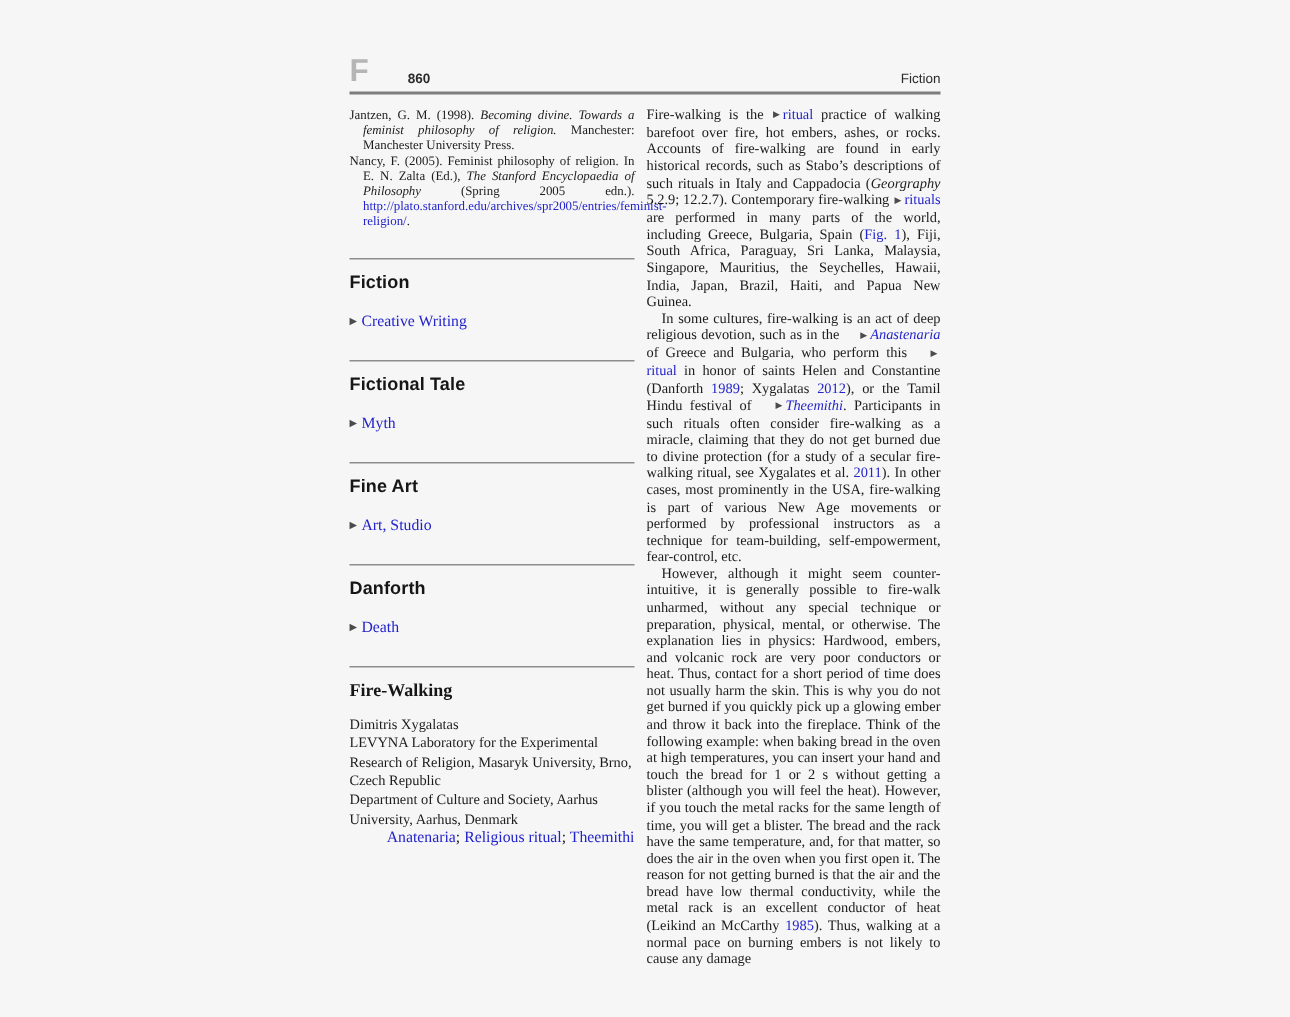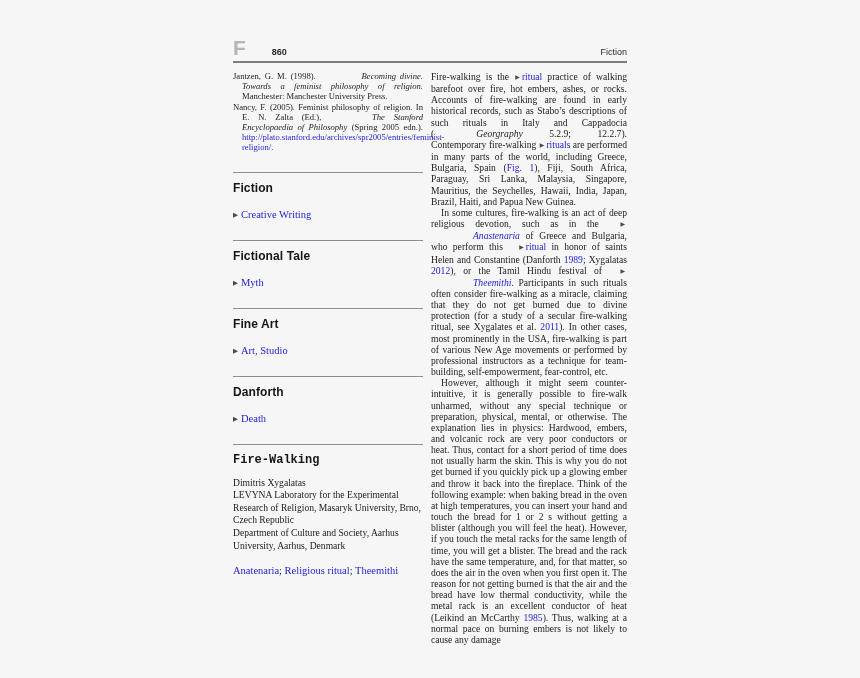--- a/index.html
+++ b/index.html
@@ -44,35 +44,35 @@
     margin: 8px 0 0 0; letter-spacing: 0.1px;
   }
   .link-line { margin: 14px 0 20px 0; font-size: 10.5px; }
   .marker {
     font-family: "DejaVu Sans", sans-serif;
     font-size: 6.5px; color: #4b4b4b;
     display: inline-block; transform: translateY(-1px);
     margin-right: 3px;
   }
   .link { color: #2323cb; }
-  .italic { font-style: italic; margin-left: 42px; }
+  .italic { font-style: italic; }
   
   .art-heading {
-    font-family: Liberation Mono, monospace;
+    font-family: Liberation Serif, serif;
     font-size: 12px; font-weight: bold; color: #161616;
     margin: 8px 0 0 0;
   }
   .author { font-size: 9.6px; line-height: 12.6px; margin-top: 10px; }
   .affil  { font-size: 9.6px; line-height: 12.6px; }
   .related-heading {
     font-family: "Liberation Sans", sans-serif;
     font-size: 12px; font-weight: bold; color: #161616;
     margin: 19px 0 0 0;
   }
-  .related-line { margin-top: 13px; font-size: 10.5px; }
+  .related-line { font-size: 10.5px; text-align: right; }
   
   .body-par {
     font-size: 9.6px; line-height: 11.15px;
     text-align: justify; margin: 0;
   }
   .body-par.indent { text-indent: 10px; }
   .body-par .marker { font-size: 6px; margin: 0 2px 0 1px; }
 </style>
 </head>
 <body>

